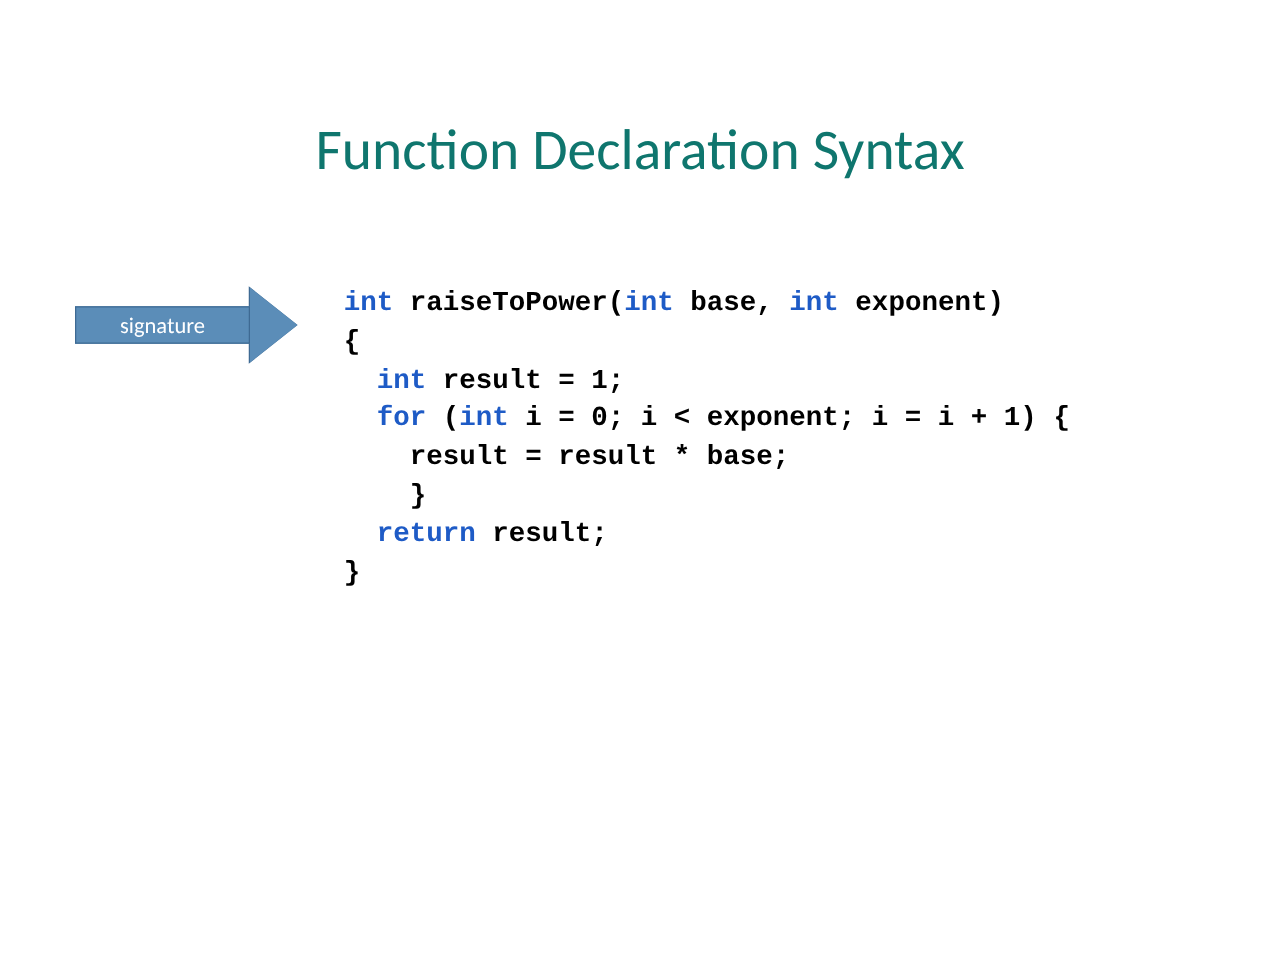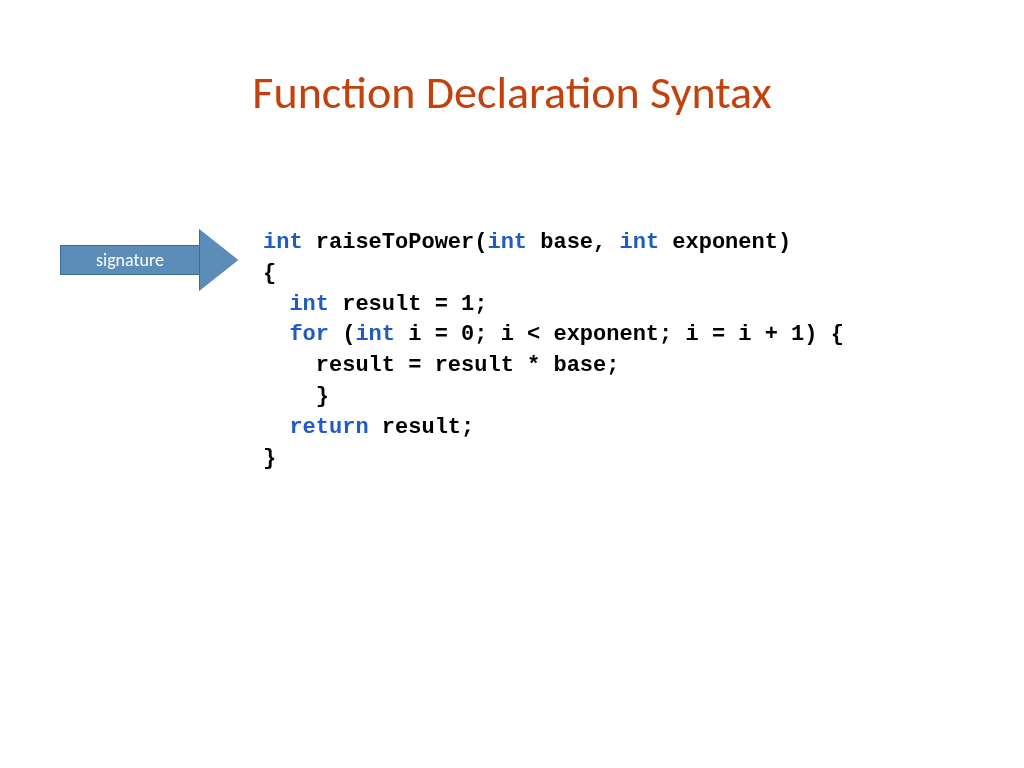--- a/index.html
+++ b/index.html
@@ -8,29 +8,30 @@
     height: 768px;
     background: #ffffff;
     font-family: Calibri, Arial, sans-serif;
     position: relative;
     overflow: hidden;
   }
   .title {
     text-align: center;
     font-size: 46px;
     font-weight: 400;
-    color: #c2410c;
-    padding-top: 64px;
+    color: #0f766e;
+    padding-top: 92px;
   }
   .content-row {
     position: absolute;
     top: 228px;
     left: 60px;
     display: flex;
     align-items: flex-start;
+    gap: 12px;
   }
   .arrow-callout {
     position: relative;
     width: 180px;
     height: 60px;
     margin-top: 2px;
   }
   .arrow-body {
     position: absolute;
     left: 0;

